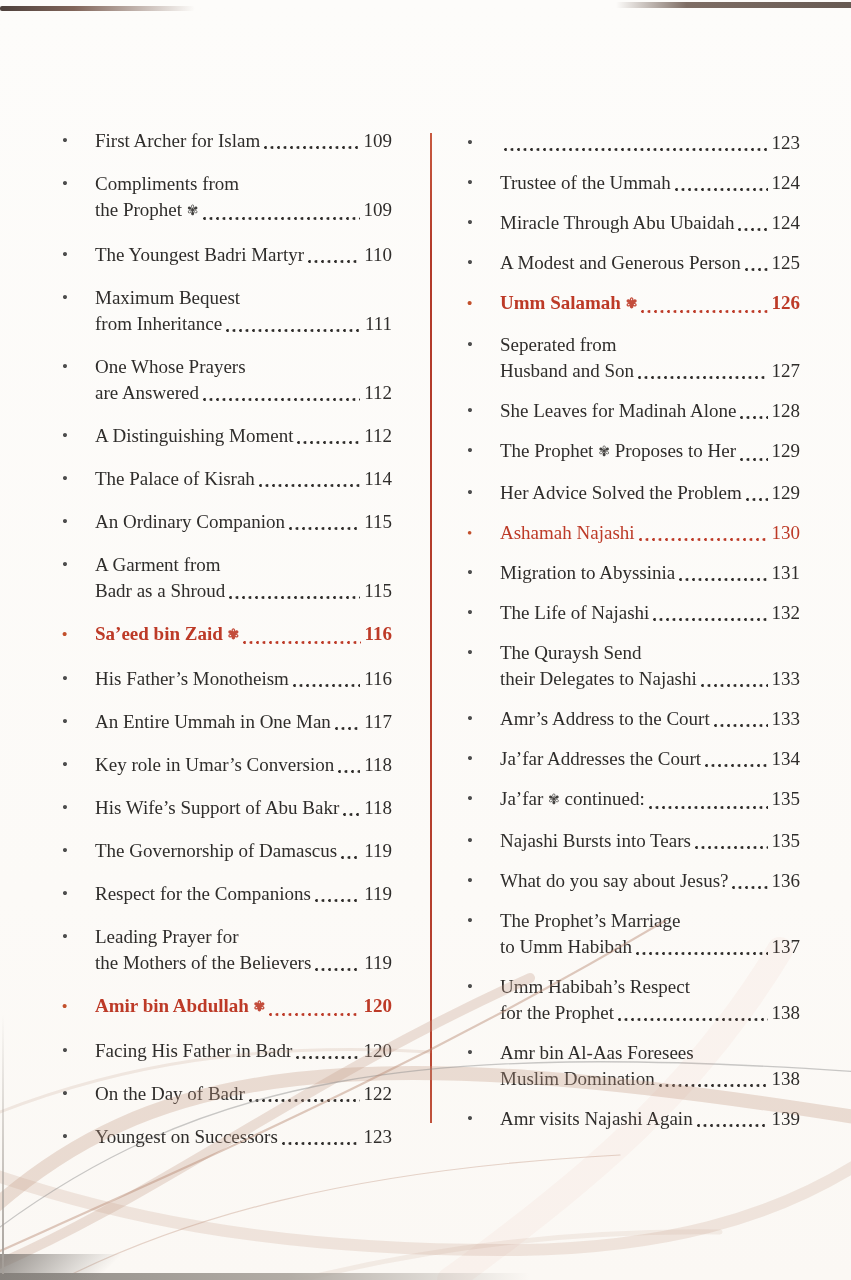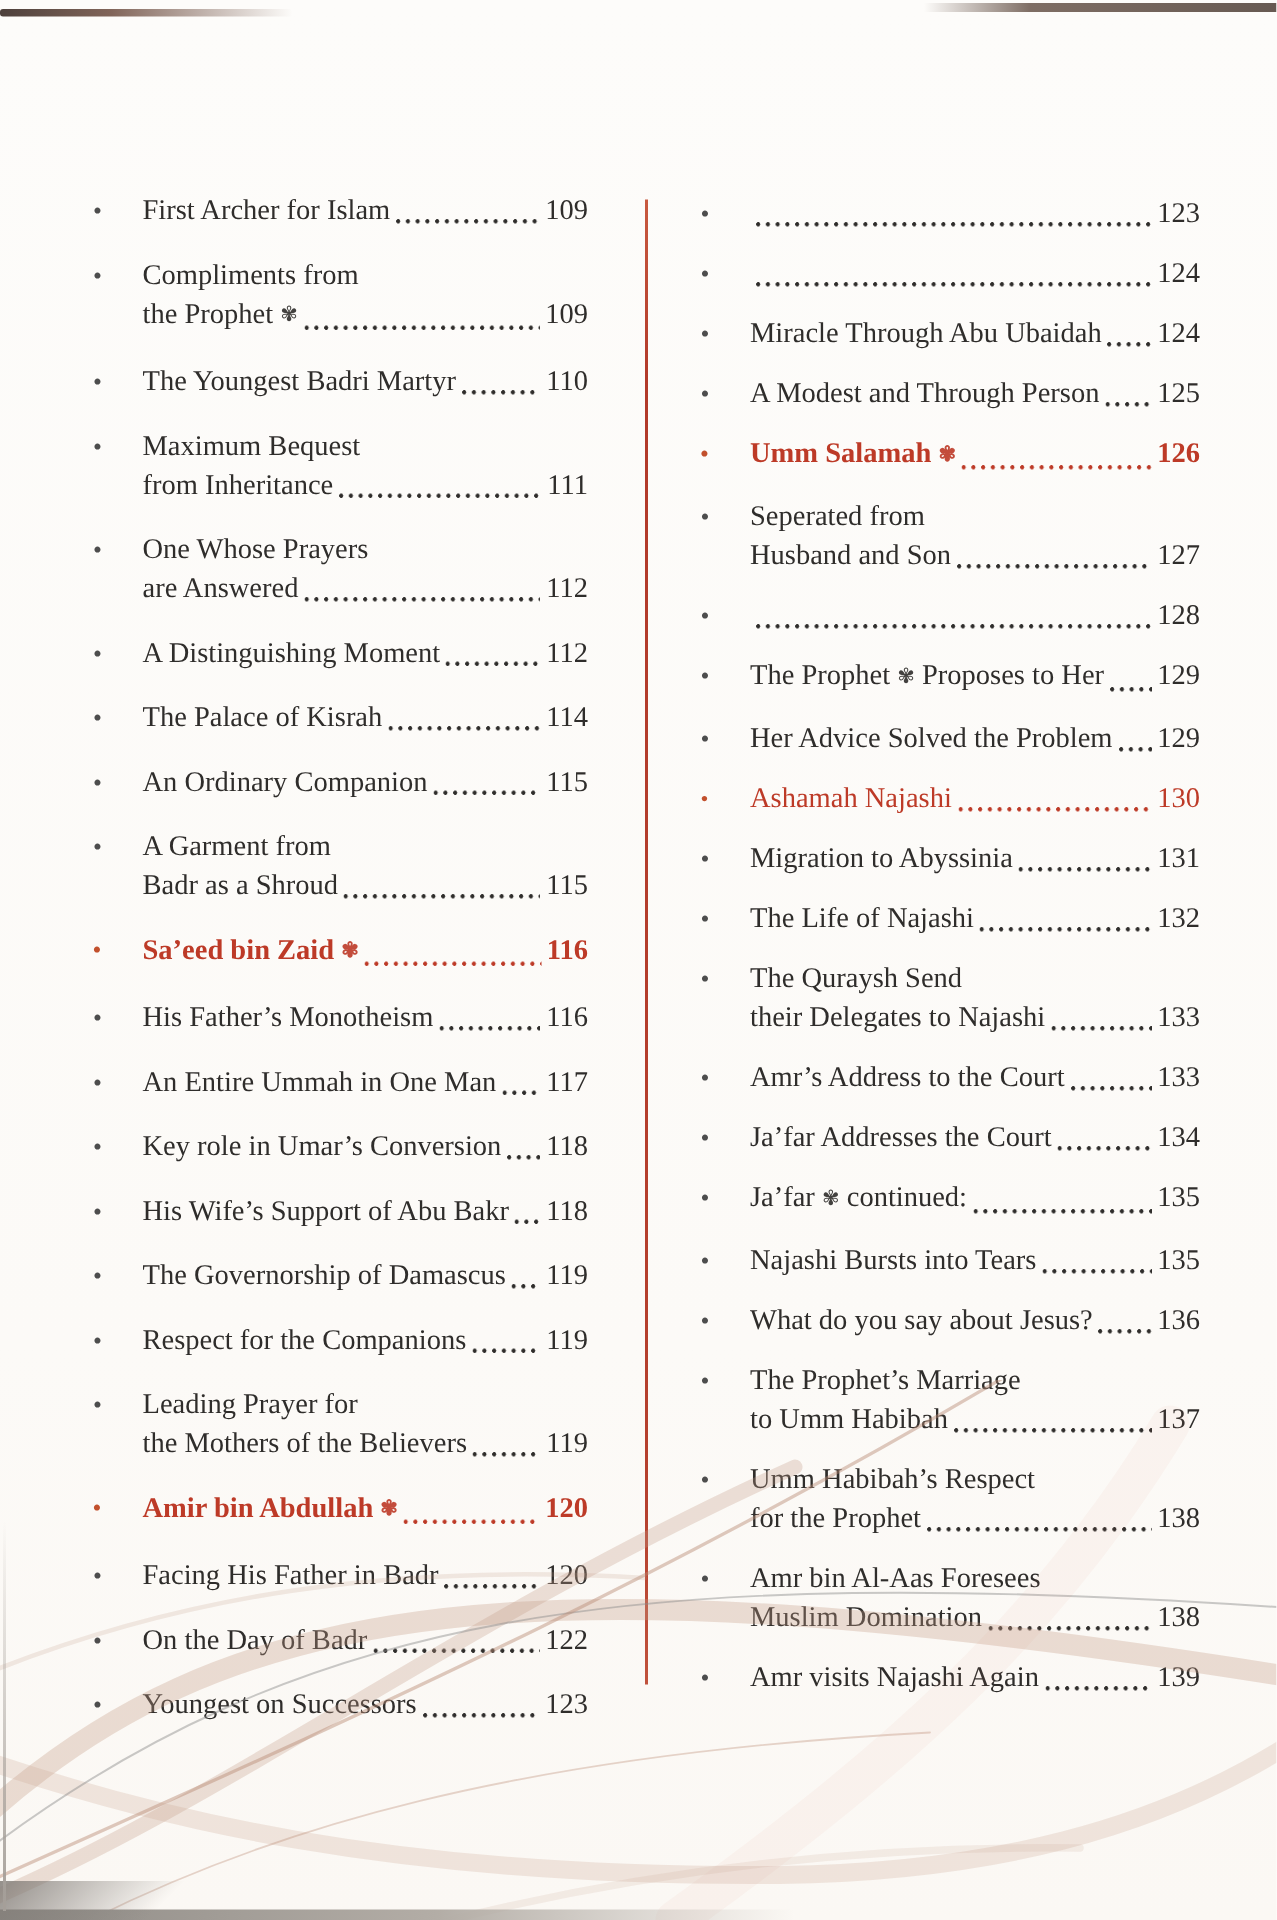--- a/index.html
+++ b/index.html
@@ -291,40 +291,41 @@
           <div class="line">
             <span class="leader"></span>
             <span class="pg">123</span>
           </div>
         </div>
       </div>
       <div class="entry">
         <span class="bullet">•</span>
         <div class="body">
           <div class="line">
+            <span class="txt">Trustee of the Ummah</span>
             <span class="leader"></span>
             <span class="pg">124</span>
           </div>
         </div>
       </div>
       <div class="entry">
         <span class="bullet">•</span>
         <div class="body">
           <div class="line">
             <span class="txt">Miracle Through Abu Ubaidah</span>
             <span class="leader"></span>
             <span class="pg">124</span>
           </div>
         </div>
       </div>
       <div class="entry">
         <span class="bullet">•</span>
         <div class="body">
           <div class="line">
-            <span class="txt">A Modest and Through Person</span>
+            <span class="txt">A Modest and Generous Person</span>
             <span class="leader"></span>
             <span class="pg">125</span>
           </div>
         </div>
       </div>
       <div class="entry red">
         <span class="bullet">•</span>
         <div class="body">
           <div class="line">
             <span class="txt">Umm Salamah <span class="honorific">✾</span></span>
@@ -343,20 +344,21 @@
             <span class="txt">Husband and Son</span>
             <span class="leader"></span>
             <span class="pg">127</span>
           </div>
         </div>
       </div>
       <div class="entry">
         <span class="bullet">•</span>
         <div class="body">
           <div class="line">
+            <span class="txt">She Leaves for Madinah Alone</span>
             <span class="leader"></span>
             <span class="pg">128</span>
           </div>
         </div>
       </div>
       <div class="entry">
         <span class="bullet">•</span>
         <div class="body">
           <div class="line">
             <span class="txt">The Prophet <span class="honorific">✾</span> Proposes to Her</span>

